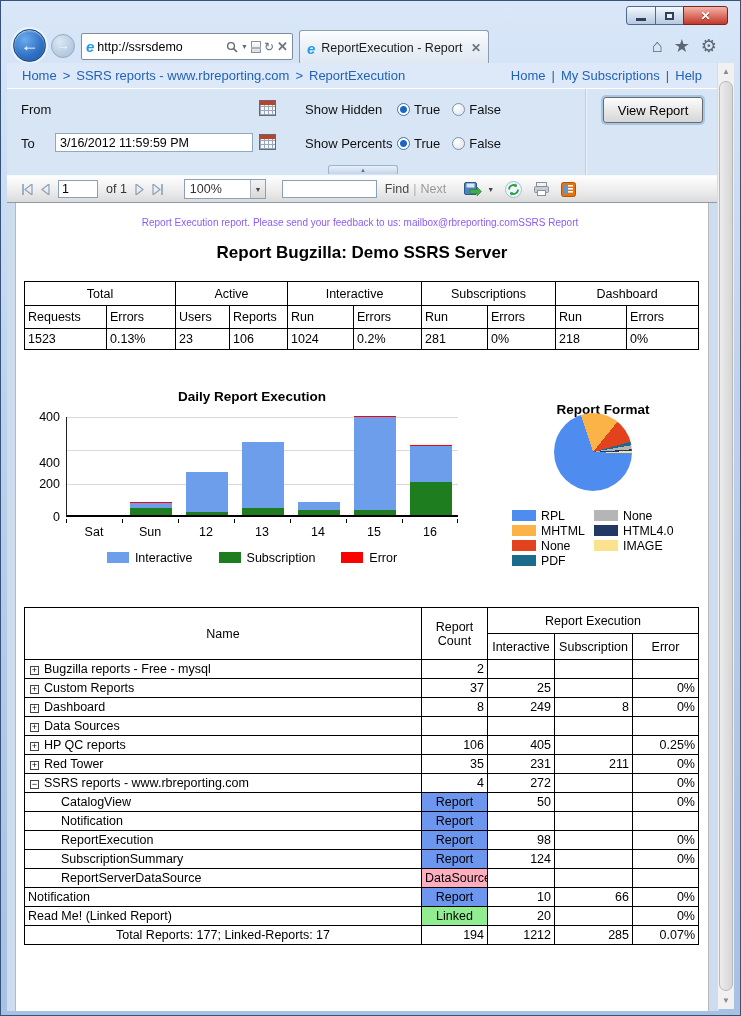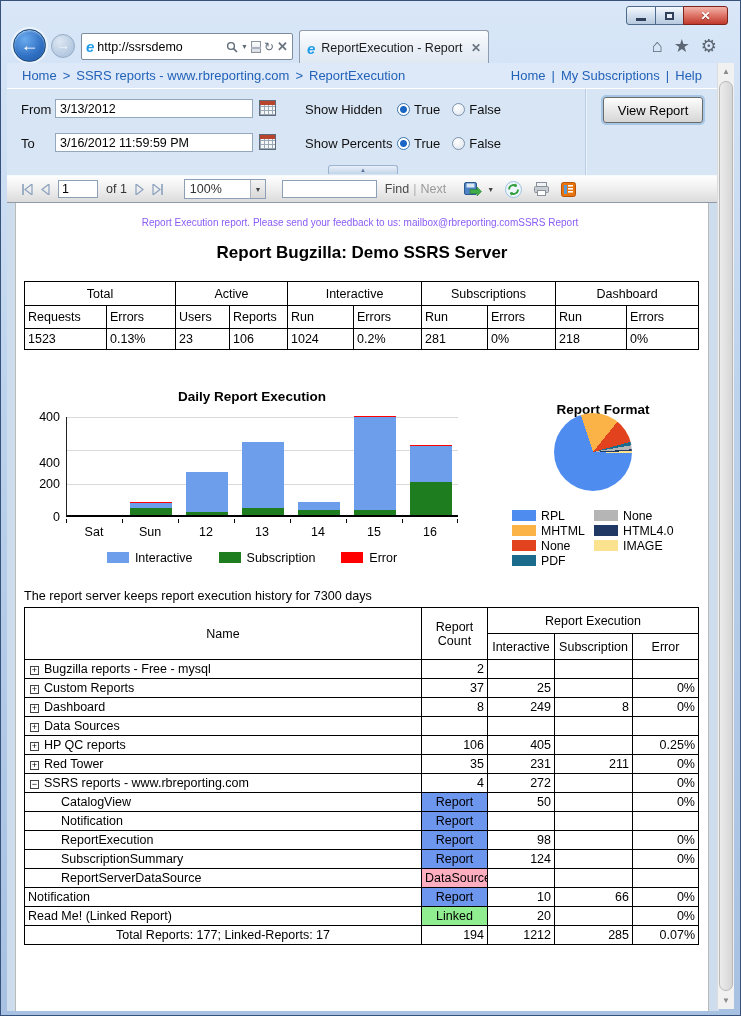--- a/index.html
+++ b/index.html
@@ -198,21 +198,20 @@
     </div>
   </div>
 
   <div class="breadcrumb-bar">
     <div class="crumbs"><span class="link-blue">Home</span><span>&gt;</span><span class="link-blue">SSRS reports - www.rbreporting.com</span><span>&gt;</span><span class="link-blue">ReportExecution</span></div>
     <div class="quick-links"><span class="link-blue">Home</span><span>|</span><span class="link-blue">My Subscriptions</span><span>|</span><span class="link-blue">Help</span></div>
   </div>
 
   <div class="params">
     <span class="p-label" style="left:14px; top:13px;">From</span>
-    <input class="p-input" style="left: 48px; top: 10px; width: 198px;" value="3/13/2012">
     <span class="cal-icon" style="left:252px; top:11px;"></span>
     <span class="p-label" style="left:298px; top:13px;">Show Hidden</span>
     <span style="position:absolute; left:390px; top:11px;">
       <span class="radio sel"></span><span class="radio-lbl">True</span><span class="radio"></span><span class="radio-lbl">False</span>
     </span>
 
     <span class="p-label" style="left:14px; top:47px;">To</span>
     <input class="p-input" style="left: 48px; top: 44px; width: 198px;" value="3/16/2012 11:59:59 PM">
     <span class="cal-icon" style="left:252px; top:45px;"></span>
     <span class="p-label" style="left:298px; top:47px;">Show Percents</span>
@@ -410,21 +409,20 @@
             <div class="pc-item" style="left: 16px; top: 126px;"><span class="sw2" style="background: rgb(78, 140, 240);"></span><span>RPL</span></div>
             <div class="pc-item" style="left: 16px; top: 141px;"><span class="sw2" style="background: rgb(251, 179, 72);"></span><span>MHTML</span></div>
             <div class="pc-item" style="left: 16px; top: 156px;"><span class="sw2" style="background: rgb(226, 67, 30);"></span><span>None</span></div>
             <div class="pc-item" style="left: 16px; top: 171px;"><span class="sw2" style="background: rgb(26, 107, 140);"></span><span>PDF</span></div>
             <div class="pc-item" style="left: 98px; top: 126px;"><span class="sw2" style="background: rgb(181, 181, 181);"></span><span>None</span></div>
             <div class="pc-item" style="left: 98px; top: 141px;"><span class="sw2" style="background: rgb(31, 56, 100);"></span><span>HTML4.0</span></div>
             <div class="pc-item" style="left: 98px; top: 156px;"><span class="sw2" style="background: rgb(251, 226, 142);"></span><span>IMAGE</span></div>
           </div>
       </div>
 
-      <div class="history-note">The report server keeps report execution history for 7300 days</div>
 
       <div class="detail-wrap">
           <table class="grid" style="width: 674px;">
             <colgroup>
               <col style="width: 397px;">
               <col style="width: 66px;">
               <col style="width: 67px;">
               <col style="width: 78px;">
               <col style="width: 66px;">
             </colgroup>

